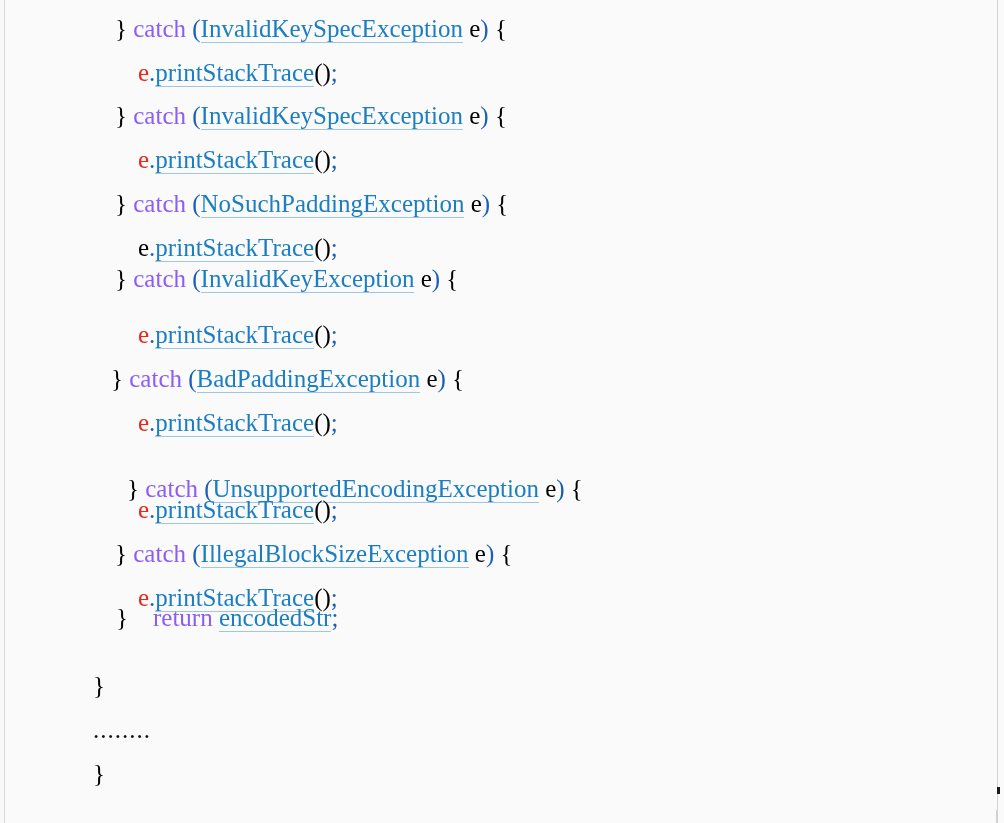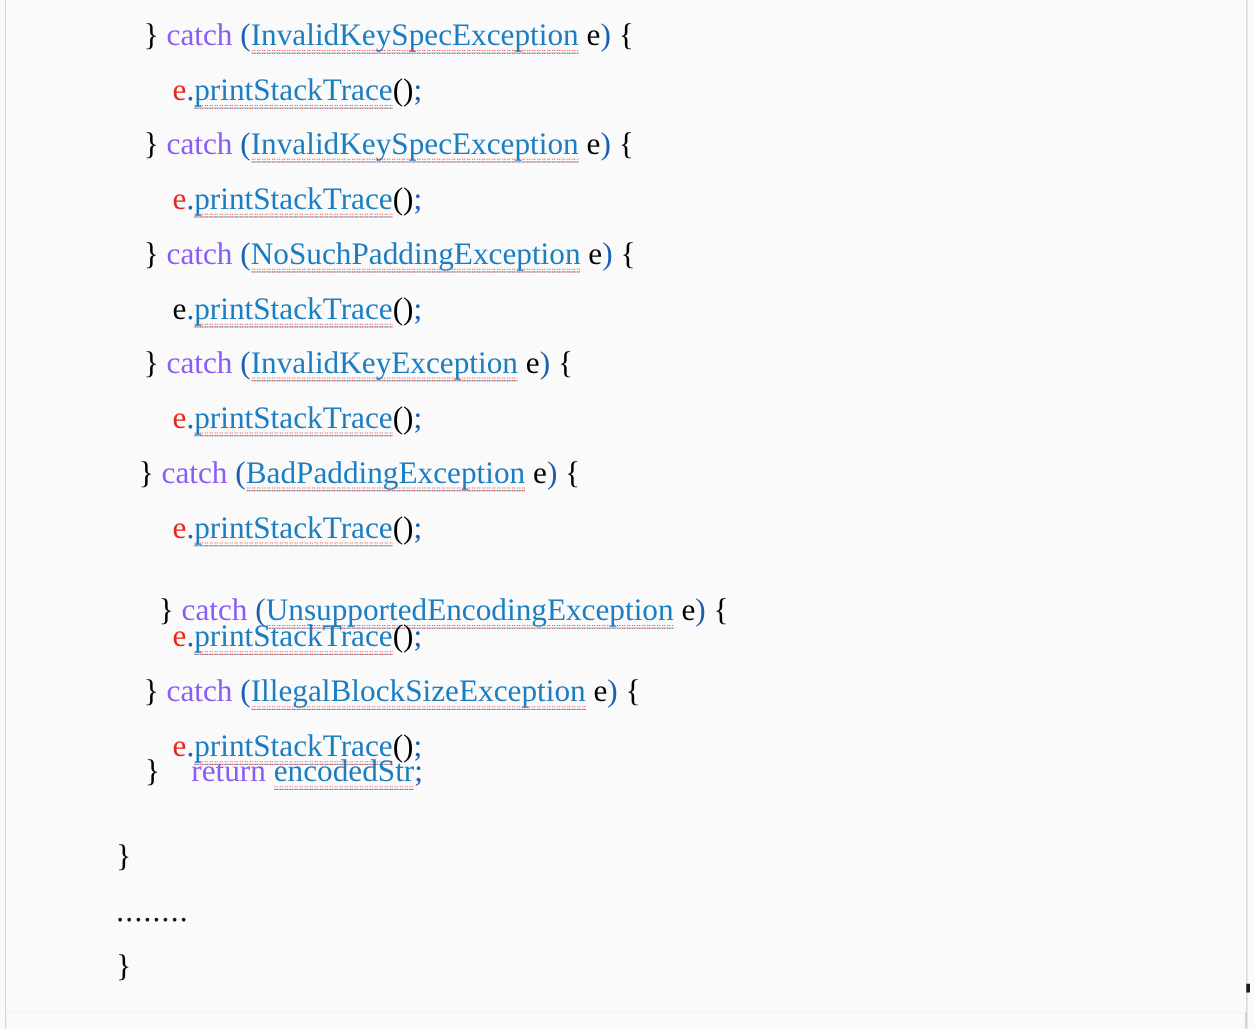--- a/index.html
+++ b/index.html
@@ -132,21 +132,21 @@
   <div class="edge-mark"></div>
 
   <div id="page-surface">
     <div id="code">
         <div class="code-line" style="left: 110px; top: 14px;"><span class="t-plain">} </span><span class="t-kw">catch</span><span class="t-plain"> </span><span class="t-punct">(</span><span class="t-id sq ul">InvalidKeySpecException</span><span class="t-plain"> e</span><span class="t-punct">)</span><span class="t-plain"> {</span></div>
         <div class="code-line" style="left: 133px; top: 58px;"><span class="t-var-red">e</span><span class="t-punct">.</span><span class="t-id sq ul">printStackTrace</span><span class="t-plain">()</span><span class="t-punct">;</span></div>
         <div class="code-line" style="left: 110px; top: 101px;"><span class="t-plain">} </span><span class="t-kw">catch</span><span class="t-plain"> </span><span class="t-punct">(</span><span class="t-id sq ul">InvalidKeySpecException</span><span class="t-plain"> e</span><span class="t-punct">)</span><span class="t-plain"> {</span></div>
         <div class="code-line" style="left: 133px; top: 145px;"><span class="t-var-red">e</span><span class="t-punct">.</span><span class="t-id sq ul">printStackTrace</span><span class="t-plain">()</span><span class="t-punct">;</span></div>
         <div class="code-line" style="left: 110px; top: 189px;"><span class="t-plain">} </span><span class="t-kw">catch</span><span class="t-plain"> </span><span class="t-punct">(</span><span class="t-id sq ul">NoSuchPaddingException</span><span class="t-plain"> e</span><span class="t-punct">)</span><span class="t-plain"> {</span></div>
         <div class="code-line" style="left: 133px; top: 233px;"><span class="t-plain">e</span><span class="t-punct">.</span><span class="t-id sq ul">printStackTrace</span><span class="t-plain">()</span><span class="t-punct">;</span></div>
-        <div class="code-line" style="left: 110px; top: 276px;"><span class="t-plain">} </span><span class="t-kw">catch</span><span class="t-plain"> </span><span class="t-punct">(</span><span class="t-id sq ul">InvalidKeyException</span><span class="t-plain"> e</span><span class="t-punct">)</span><span class="t-plain"> {</span></div>
+        <div class="code-line" style="left: 110px; top: 264px;"><span class="t-plain">} </span><span class="t-kw">catch</span><span class="t-plain"> </span><span class="t-punct">(</span><span class="t-id sq ul">InvalidKeyException</span><span class="t-plain"> e</span><span class="t-punct">)</span><span class="t-plain"> {</span></div>
         <div class="code-line" style="left: 133px; top: 320px;"><span class="t-var-red">e</span><span class="t-punct">.</span><span class="t-id sq ul">printStackTrace</span><span class="t-plain">()</span><span class="t-punct">;</span></div>
         <div class="code-line" style="left: 106px; top: 364px;"><span class="t-plain">} </span><span class="t-kw">catch</span><span class="t-plain"> </span><span class="t-punct">(</span><span class="t-id sq ul">BadPaddingException</span><span class="t-plain"> e</span><span class="t-punct">)</span><span class="t-plain"> {</span></div>
         <div class="code-line" style="left: 133px; top: 408px;"><span class="t-var-red">e</span><span class="t-punct">.</span><span class="t-id sq ul">printStackTrace</span><span class="t-plain">()</span><span class="t-punct">;</span></div>
         <div class="code-line" style="left: 110px; top: 474px; margin-left: 12px;"><span class="t-plain">} </span><span class="t-kw">catch</span><span class="t-plain"> </span><span class="t-punct">(</span><span class="t-id sq ul">UnsupportedEncodingException</span><span class="t-plain"> e</span><span class="t-punct">)</span><span class="t-plain"> {</span></div>
         <div class="code-line" style="left: 133px; top: 495px;"><span class="t-var-red">e</span><span class="t-punct">.</span><span class="t-id sq ul">printStackTrace</span><span class="t-plain">()</span><span class="t-punct">;</span></div>
         <div class="code-line" style="left: 110px; top: 539px;"><span class="t-plain">} </span><span class="t-kw">catch</span><span class="t-plain"> </span><span class="t-punct">(</span><span class="t-id sq ul">IllegalBlockSizeException</span><span class="t-plain"> e</span><span class="t-punct">)</span><span class="t-plain"> {</span></div>
         <div class="code-line" style="left: 133px; top: 583px;"><span class="t-var-red">e</span><span class="t-punct">.</span><span class="t-id sq ul">printStackTrace</span><span class="t-plain">()</span><span class="t-punct">;</span></div>
         <div class="code-line" style="left: 111px; top: 603px;"><span class="t-plain">}    </span><span class="t-kw">return</span><span class="t-plain"> </span><span class="t-id sq ul">encodedStr</span><span class="t-punct">;</span></div>
         <div class="code-line" style="left: 88px; top: 671px;"><span class="t-plain">}</span></div>
         <div class="code-line" style="left: 88px; top: 715px;"><span class="t-plain dots">........</span></div>

